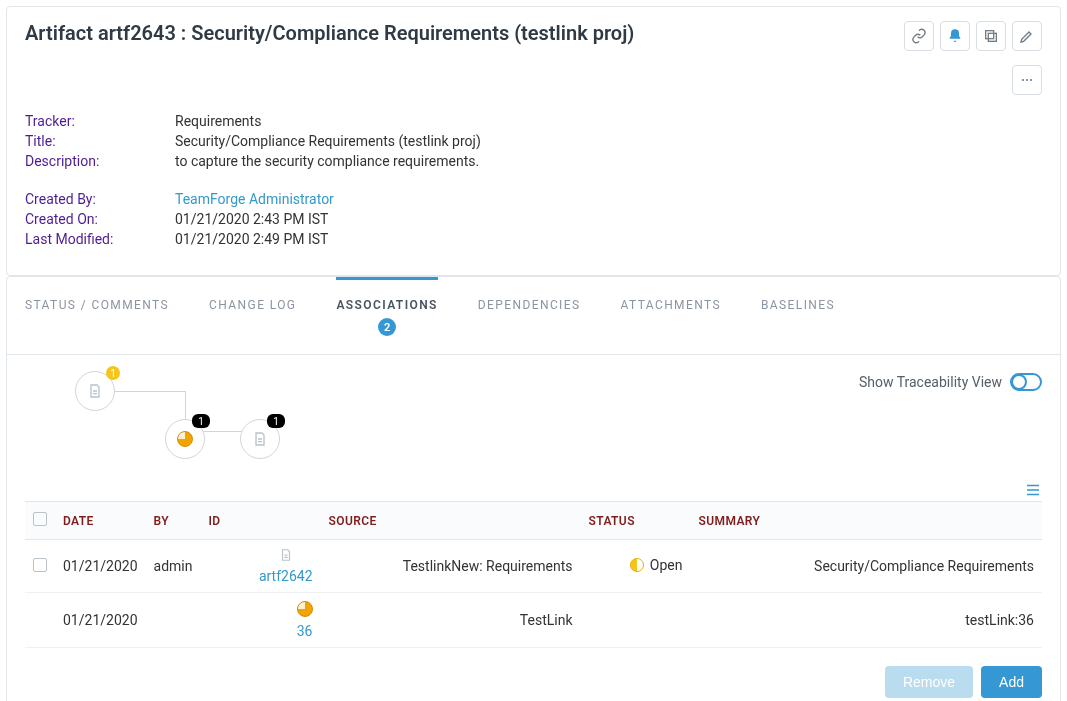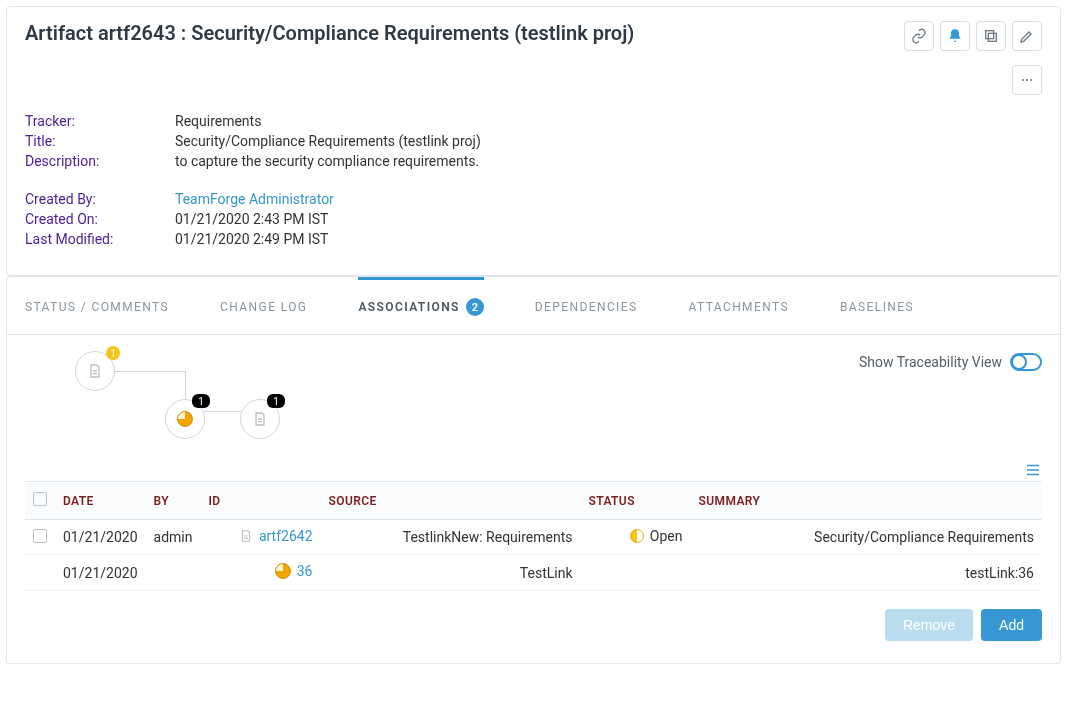--- a/index.html
+++ b/index.html
@@ -54,37 +54,37 @@
   }
   .spec-row { display: flex; margin: 4px 0; }
   .spec-label { width: 150px; color: #4c1d95; }
   .spec-value { color: #333; }
   .spec-gap { height: 14px; }
   a.link { color: #3399cc; text-decoration: none; }
 
   .lower-card { border: 1px solid #e1e6eb; border-radius: 4px; background:#fff; }
   .tabs {
     display: flex;
-    align-items: center;
+    align-items: flex-start;
     padding: 0 18px;
     border-bottom: 1px solid #e1e6eb;
-    gap: 51px;
+    gap: 40px;
   }
   .tab {
     padding: 18px 0;
     font-size: 12px;
     letter-spacing: 1.4px;
     color: #8b95a0;
     cursor: pointer;
     display: flex;
     align-items: center;
     gap: 6px;
     border-top: 3px solid transparent;
   }
-  .tab.active { color: #4a545e; border-top-color: #3597d3; font-weight:600; }
+  .tab.active { color: #4a545e; border-top-color: #3597d3; font-weight:600;flex-direction:column; }
   .badge {
     background: #3597d3;
     color: #fff;
     border-radius: 10px;
     min-width: 18px;
     height: 18px;
     font-size: 11px;
     display: inline-flex;
     align-items: center;
     justify-content: center;
@@ -183,21 +183,21 @@
   }
   .status-pill { display:inline-flex; align-items:center; gap:6px;}
   .status-dot {
     width:14px; height:14px; border-radius:50%;
     background: linear-gradient(90deg,#f5c518 50%, #fff 50%);
     border:1px solid #e2b200;
   }
   .chk {
     width:14px; height:14px; border:1px solid #b9c1c9; border-radius:2px; display:inline-block;
   }
-  .cell-icon { display:inline-flex; align-items:center; gap:6px;}
+  .cell-icon { display:inline-flex; align-items:center; gap:6px;flex-direction:column;}
   .doc-ico { color:#b9c1c9; display:inline-flex;}
   .pie-ico {
     width:16px; height:16px; border-radius:50%;
     background: conic-gradient(#f2a500 0 75%, #fff3d6 75% 100%);
     border:1px solid #d48c00;
   }
 
   .btn-row {
     display:flex; justify-content:flex-end; gap:8px; padding: 14px 18px 22px 18px;
   }

